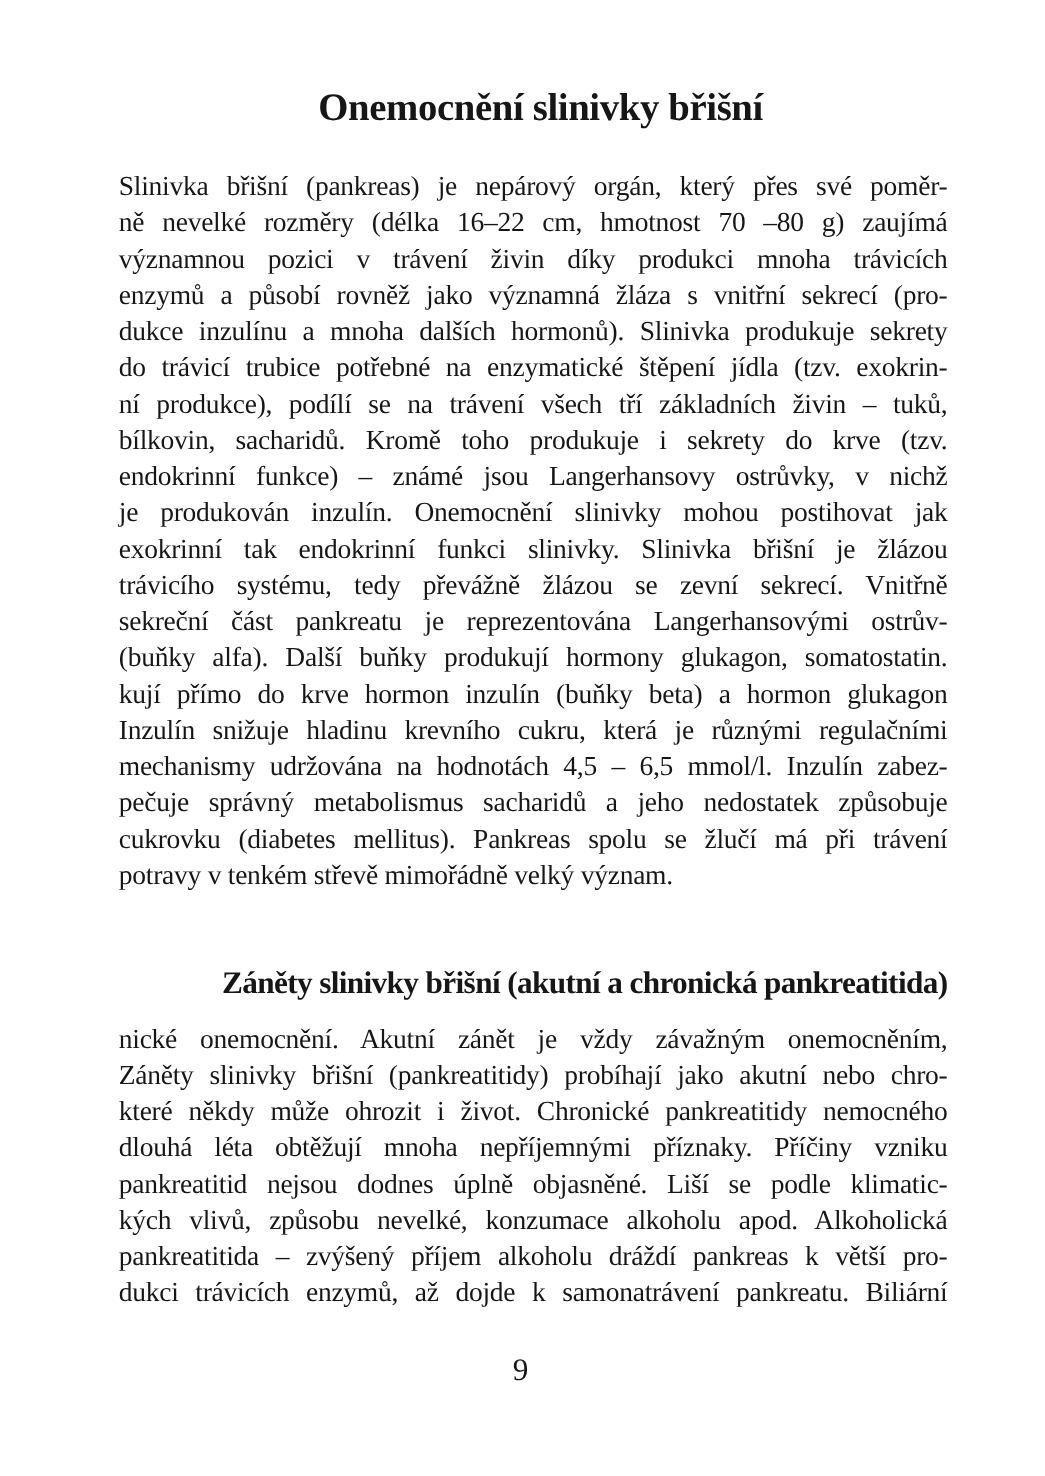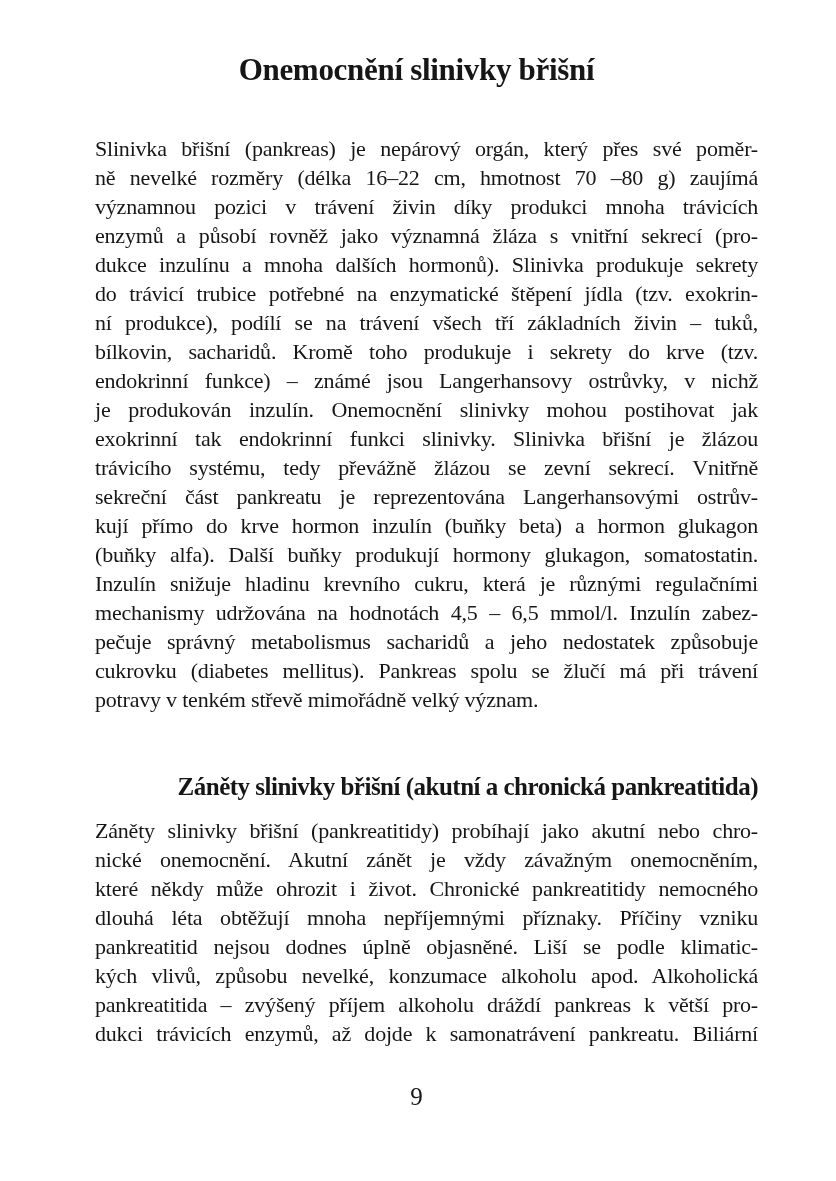--- a/index.html
+++ b/index.html
@@ -20,21 +20,21 @@
     width: 836px;
     height: 1181px;
     background: var(--paper);
     overflow: hidden;
   }
   .title {
     position: absolute;
     top: 48px;
     left: 75px;
     width: 683px;
-    margin: 0;
+    margin: 16px;
     text-align: center;
     font-size: 31px;
     font-weight: 700;
     letter-spacing: -0.3px;
     line-height: 44px;
   }
   .para {
     position: absolute;
     left: 75px;
     width: 683px;
@@ -88,34 +88,34 @@
       <div class="line">enzymů a působí rovněž jako významná žláza s vnitřní sekrecí (pro-</div>
       <div class="line">dukce inzulínu a mnoha dalších hormonů). Slinivka produkuje sekrety</div>
       <div class="line">do trávicí trubice potřebné na enzymatické štěpení jídla (tzv. exokrin-</div>
       <div class="line">ní produkce), podílí se na trávení všech tří základních živin – tuků,</div>
       <div class="line">bílkovin, sacharidů. Kromě toho produkuje i sekrety do krve (tzv.</div>
       <div class="line">endokrinní funkce) – známé jsou Langerhansovy ostrůvky, v nichž</div>
       <div class="line">je produkován inzulín. Onemocnění slinivky mohou postihovat jak</div>
       <div class="line">exokrinní tak endokrinní funkci slinivky. Slinivka břišní je žlázou</div>
       <div class="line">trávicího systému, tedy převážně žlázou se zevní sekrecí. Vnitřně</div>
       <div class="line">sekreční část pankreatu je reprezentována Langerhansovými ostrův-</div>
+      <div class="line">(buňky alfa). Další buňky produkují hormony glukagon, somatostatin.</div>
       <div class="line">kují přímo do krve hormon inzulín (buňky beta) a hormon glukagon</div>
-      <div class="line">(buňky alfa). Další buňky produkují hormony glukagon, somatostatin.</div>
       <div class="line">Inzulín snižuje hladinu krevního cukru, která je různými regulačními</div>
       <div class="line">mechanismy udržována na hodnotách 4,5 – 6,5 mmol/l. Inzulín zabez-</div>
       <div class="line">pečuje správný metabolismus sacharidů a jeho nedostatek způsobuje</div>
       <div class="line">cukrovku (diabetes mellitus). Pankreas spolu se žlučí má při trávení</div>
       <div class="line line-last">potravy v tenkém střevě mimořádně velký význam.</div>
     </div>
 
   <h2 class="subheading">Záněty slinivky břišní (akutní a chronická pankreatitida)</h2>
 
   <div class="para para-zanety">
+      <div class="line">nické onemocnění. Akutní zánět je vždy závažným onemocněním,</div>
       <div class="line">Záněty slinivky břišní (pankreatitidy) probíhají jako akutní nebo chro-</div>
-      <div class="line">nické onemocnění. Akutní zánět je vždy závažným onemocněním,</div>
       <div class="line">které někdy může ohrozit i život. Chronické pankreatitidy nemocného</div>
       <div class="line">dlouhá léta obtěžují mnoha nepříjemnými příznaky. Příčiny vzniku</div>
       <div class="line">pankreatitid nejsou dodnes úplně objasněné. Liší se podle klimatic-</div>
       <div class="line">kých vlivů, způsobu nevelké, konzumace alkoholu apod. Alkoholická</div>
       <div class="line">pankreatitida – zvýšený příjem alkoholu dráždí pankreas k větší pro-</div>
       <div class="line">dukci trávicích enzymů, až dojde k samonatrávení pankreatu. Biliární</div>
     </div>
 
   <div class="page-number">9</div>
 

